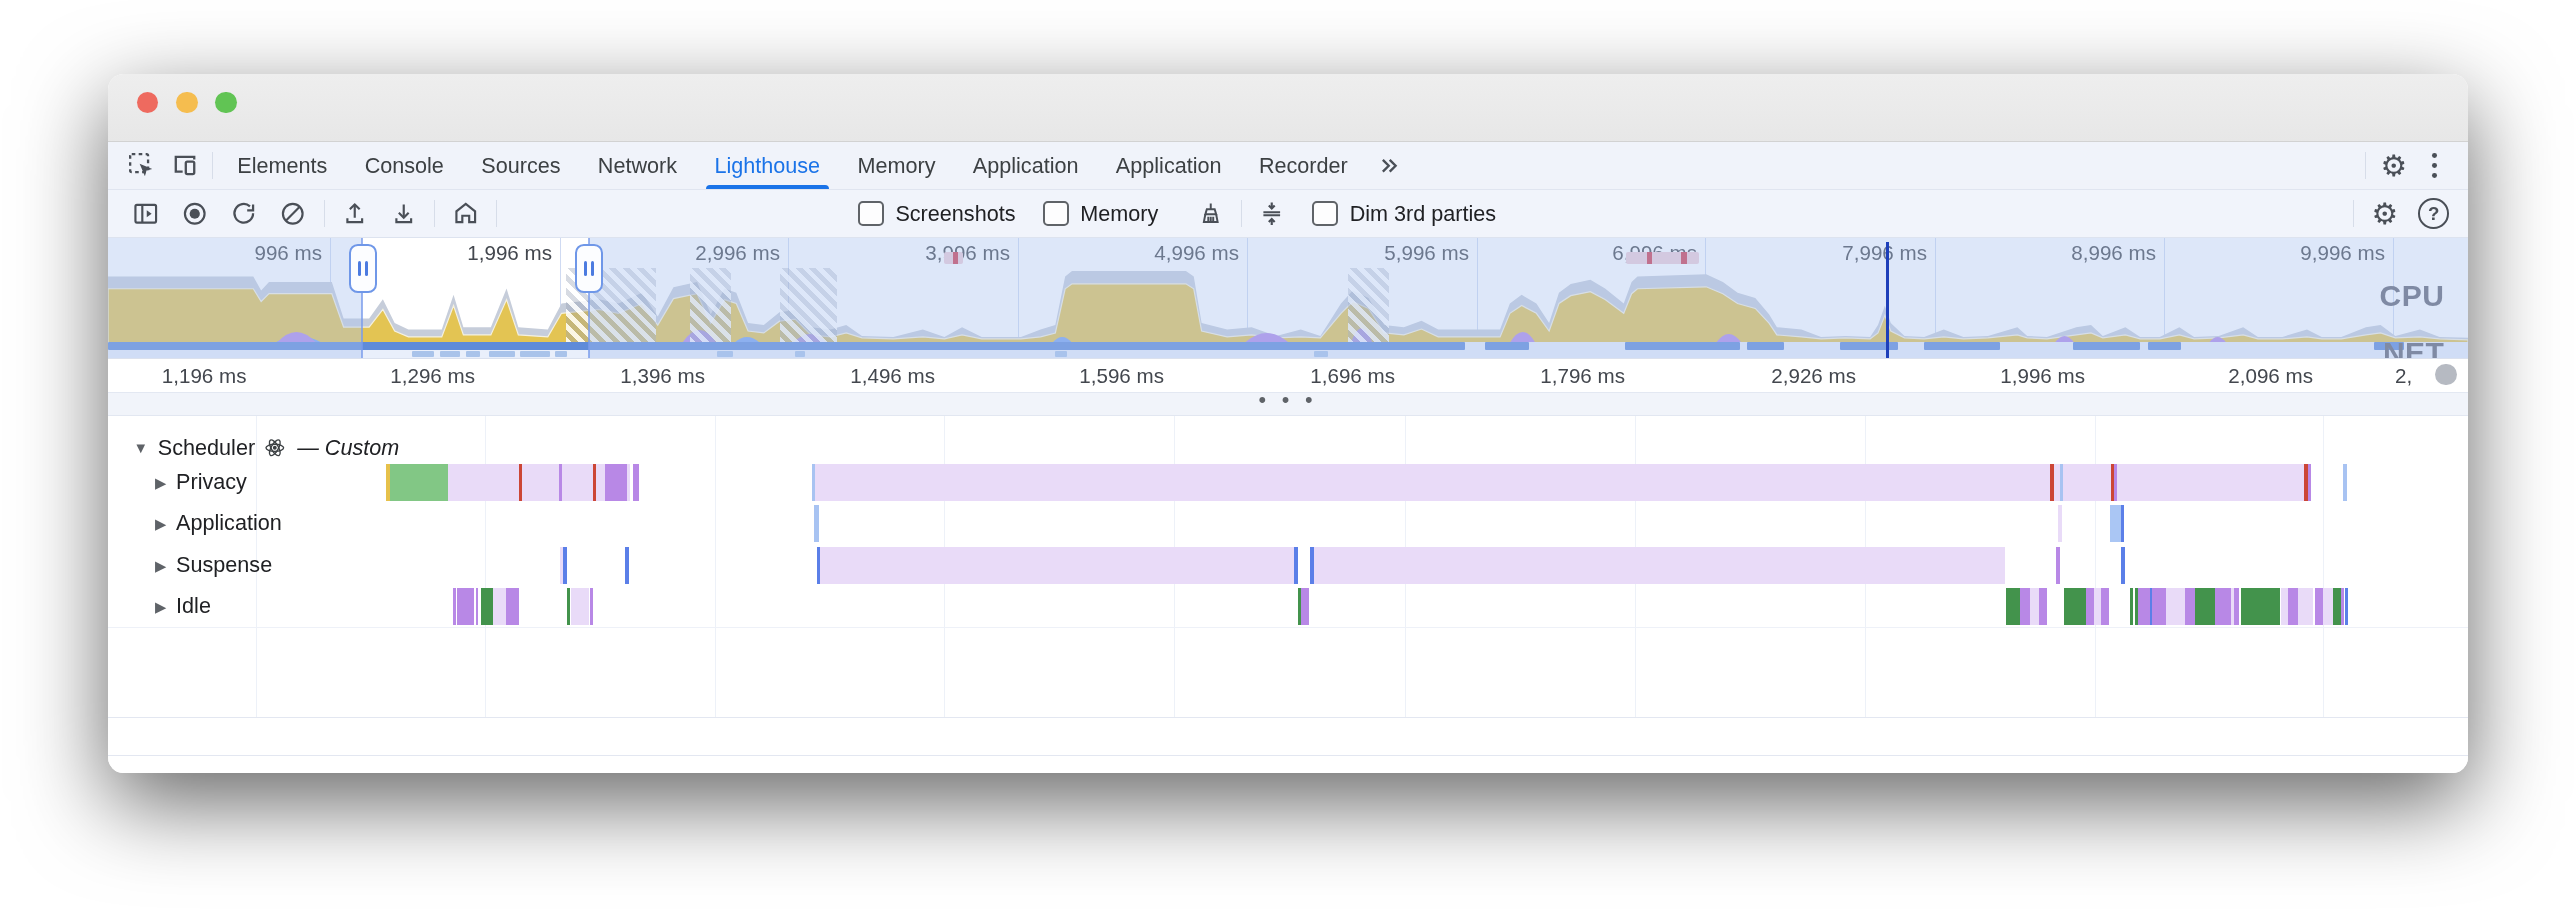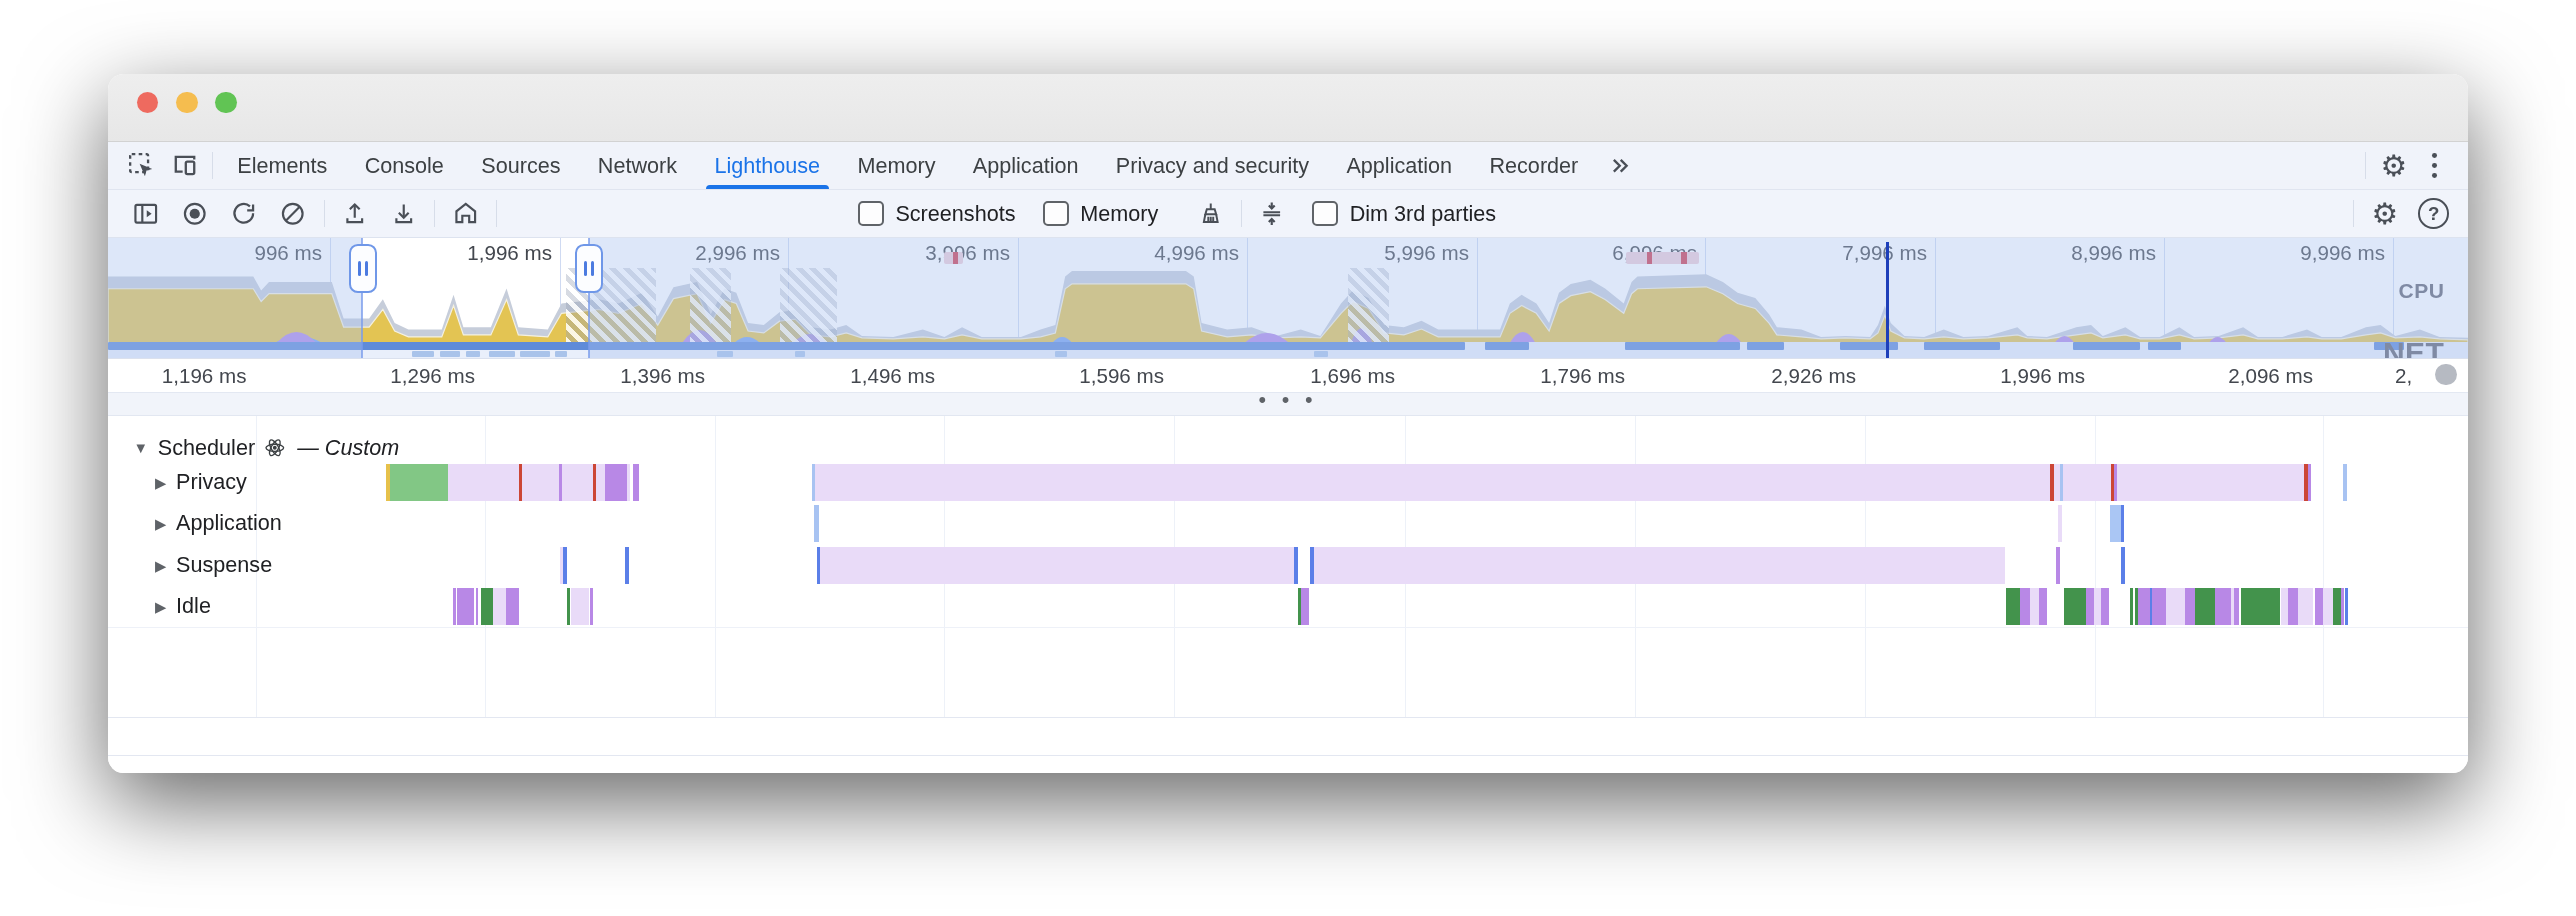--- a/index.html
+++ b/index.html
@@ -99,21 +99,20 @@
       </span>
       <span class="vdiv"></span>
       <div id="tabs" style="display:flex;align-items:center;">
           <div class="tab">Elements</div>
           <div class="tab">Console</div>
           <div class="tab">Sources</div>
           <div class="tab">Network</div>
           <div class="tab active">Lighthouse</div>
           <div class="tab">Memory</div>
           <div class="tab">Application</div>
-          <div class="tab">Privacy and security</div>
           <div class="tab">Application</div>
           <div class="tab">Recorder</div>
         </div>
       <span class="tbicon">
         <svg width="27.5" height="27.5" viewBox="0 0 28 28" fill="none" stroke="#4a4f57" stroke-width="2.4">
           <path d="M9 8 l6 6 -6 6"></path>
             <path d="M16 8 l6 6 -6 6"></path>
         </svg>
       </span>
       <span class="flex1"></span>
@@ -303,21 +302,21 @@
             <i></i>
             <i></i>
           </div>
           <div class="selbound" style="left: 480px;"></div>
           <div class="handle" style="left: 467px;">
             <i></i>
             <i></i>
           </div>
         </div>
       <div id="playhead" style="left: 1778px;"></div>
-      <div class="sidelab" style="top:41px;font-size:21px">CPU</div>
+      <div class="sidelab" style="top:41px;font-size:30px">CPU</div>
       <div class="sidelab" style="top:98px;font-size:30px">NET</div>
     </div>
 
     <div id="ruler">
       <div id="rlabels">
           <div class="rlabel" style="left: -28.5px;">1,196 ms</div>
           <div class="rlabel" style="left: 200px;">1,296 ms</div>
           <div class="rlabel" style="left: 430px;">1,396 ms</div>
           <div class="rlabel" style="left: 660px;">1,496 ms</div>
           <div class="rlabel" style="left: 889px;">1,596 ms</div>

